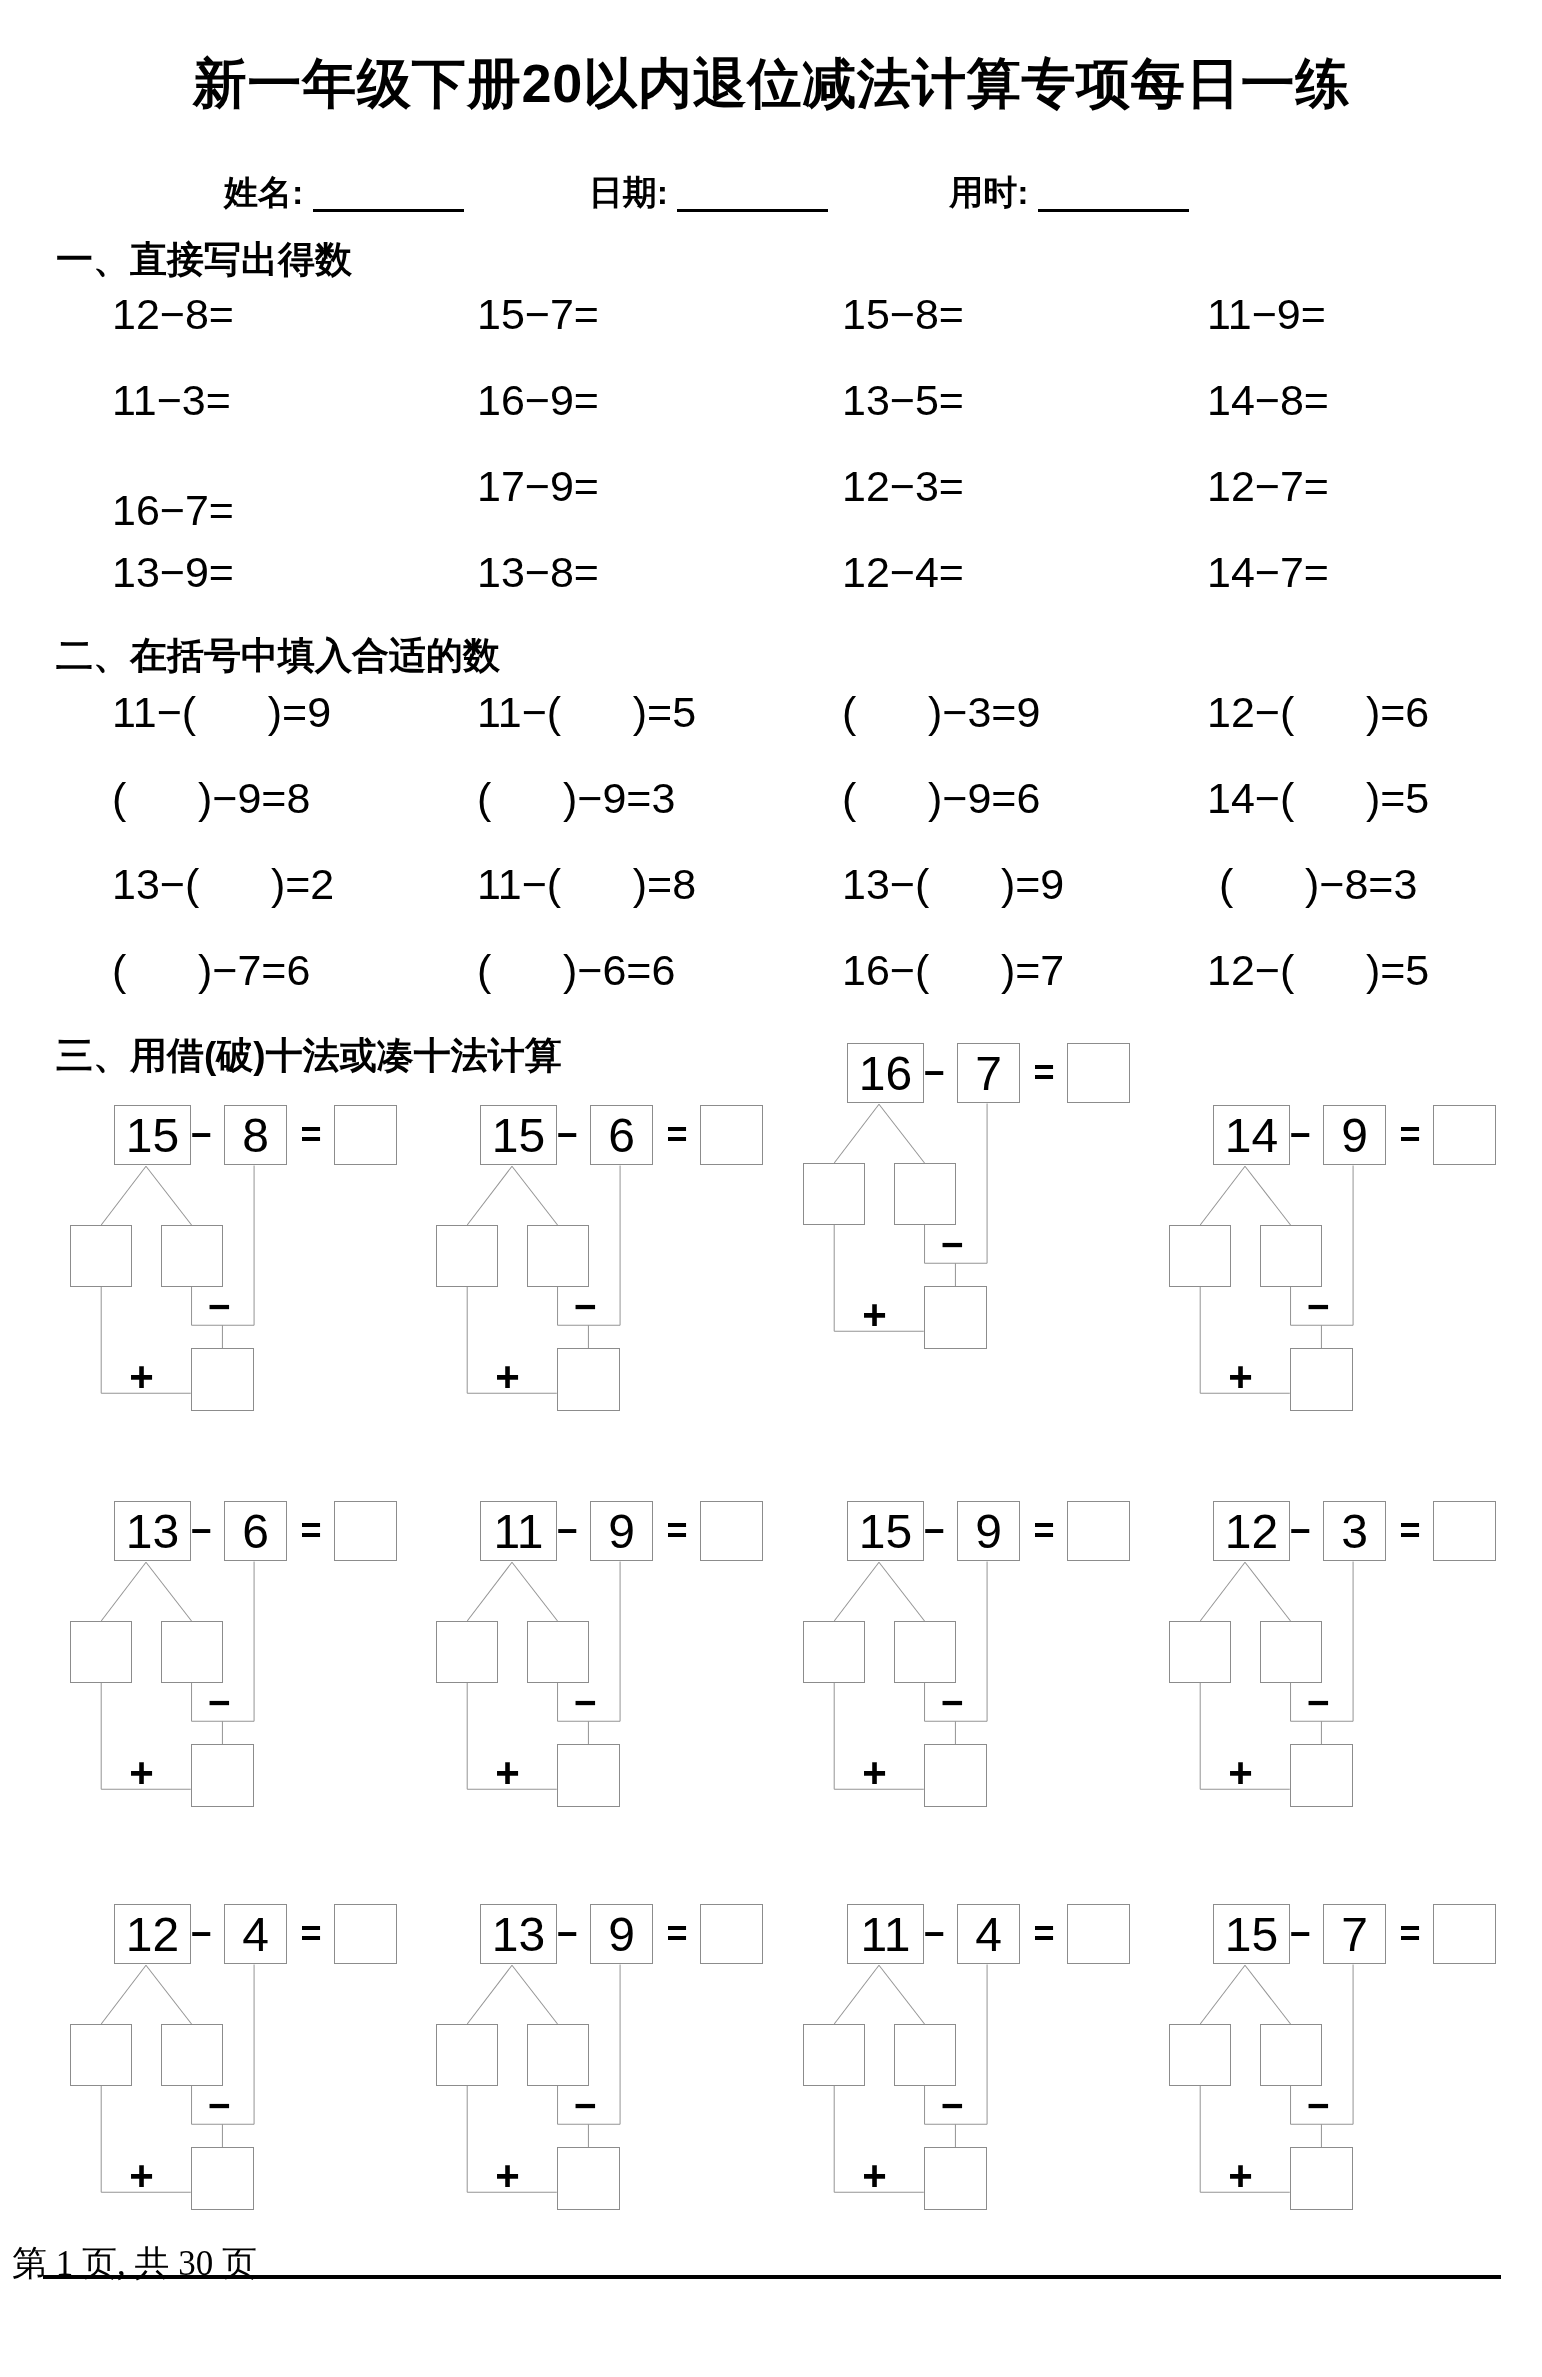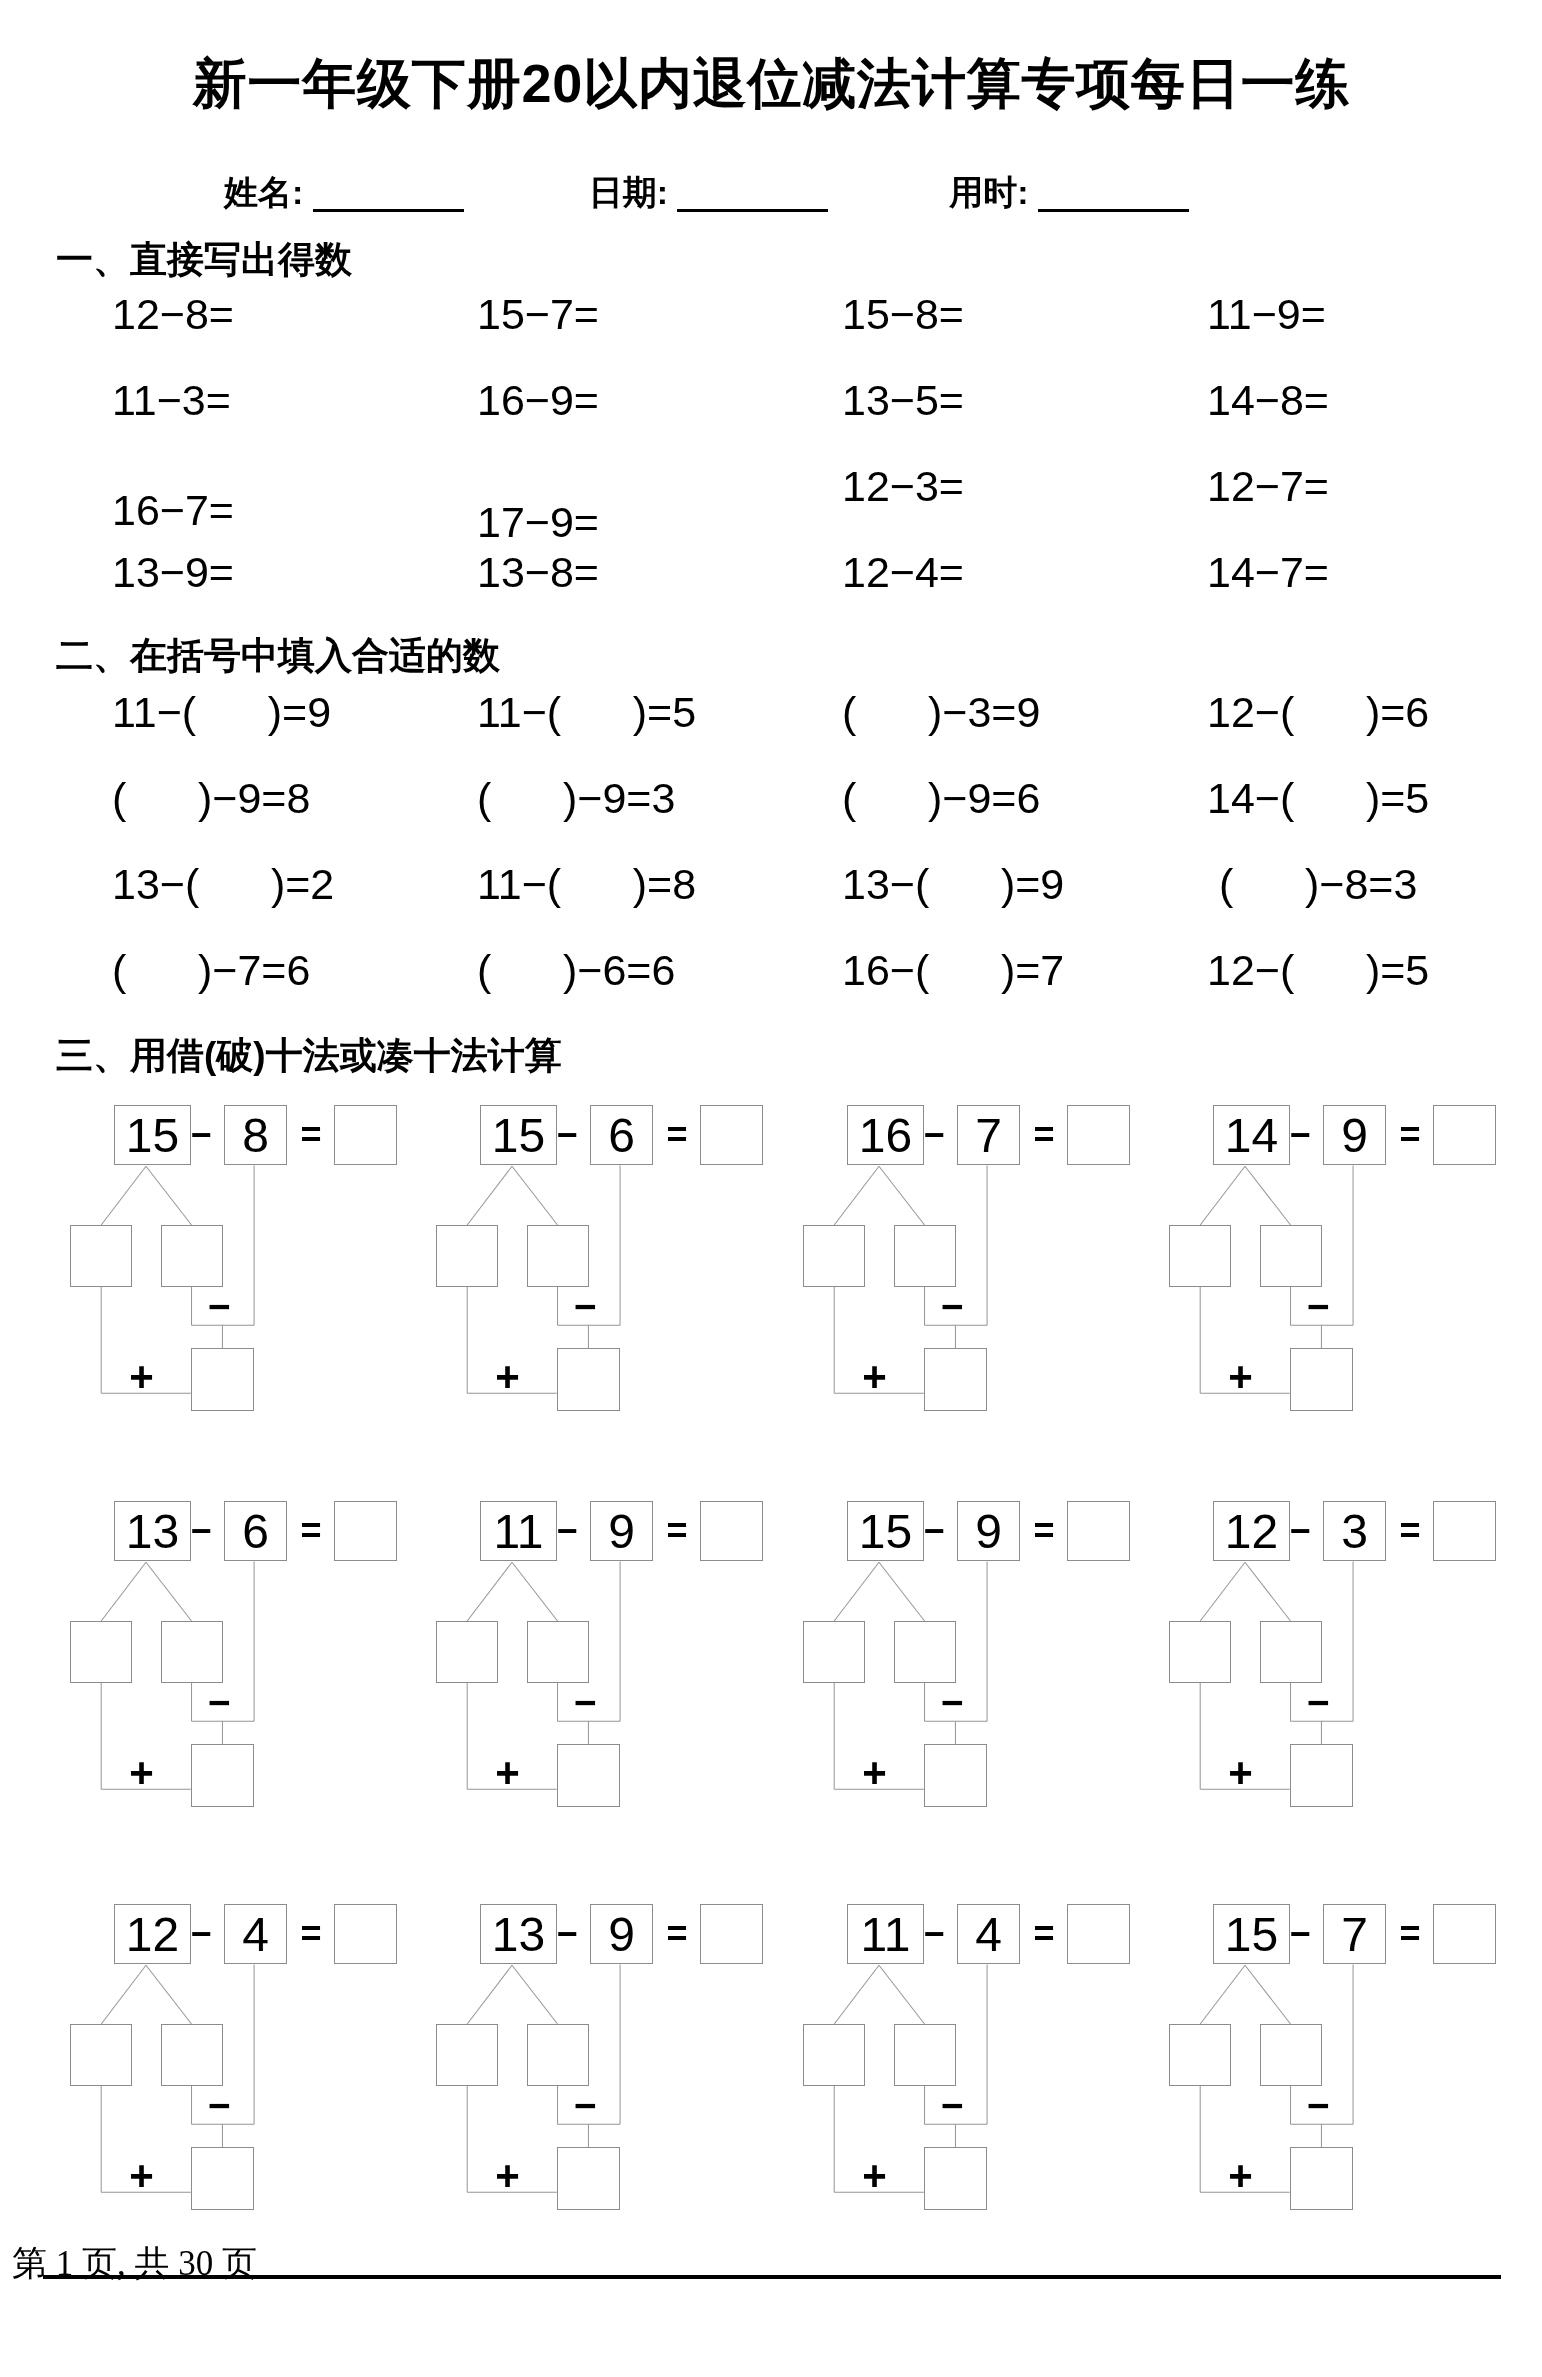--- a/index.html
+++ b/index.html
@@ -76,21 +76,21 @@
 <div id="section-one">
     <span class="prob" style="left: 112px; top: 292px;">12−8=</span>
     <span class="prob" style="left: 477px; top: 292px;">15−7=</span>
     <span class="prob" style="left: 842px; top: 292px;">15−8=</span>
     <span class="prob" style="left: 1207px; top: 292px;">11−9=</span>
     <span class="prob" style="left: 112px; top: 378px;">11−3=</span>
     <span class="prob" style="left: 477px; top: 378px;">16−9=</span>
     <span class="prob" style="left: 842px; top: 378px;">13−5=</span>
     <span class="prob" style="left: 1207px; top: 378px;">14−8=</span>
     <span class="prob" style="left: 112px; top: 488px;">16−7=</span>
-    <span class="prob" style="left: 477px; top: 464px; margin-top: 36px;">17−9=</span>
+    <span class="prob" style="left: 477px; top: 464px;">17−9=</span>
     <span class="prob" style="left: 842px; top: 464px;">12−3=</span>
     <span class="prob" style="left: 1207px; top: 464px;">12−7=</span>
     <span class="prob" style="left: 112px; top: 550px;">13−9=</span>
     <span class="prob" style="left: 477px; top: 550px;">13−8=</span>
     <span class="prob" style="left: 842px; top: 550px;">12−4=</span>
     <span class="prob" style="left: 1207px; top: 550px;">14−7=</span>
   </div>
 
 <div id="heading-two" class="sec-heading">二、在括号中填入合适的数</div>
 <div id="section-two">
@@ -159,21 +159,21 @@
       <span class="numfont slot-b">6</span>
     </div>
     <span class="op op-equals slot-equals">=</span>
     <div class="nbox answer-box"></div>
     <div class="nbox decomp-left"></div>
     <div class="nbox decomp-right"></div>
     <span class="lbl-sign minus-label slot-minus2">−</span>
     <div class="nbox middle-box"></div>
     <span class="lbl-sign plus-label slot-plus">+</span>
   </div>
-    <div class="diagram" style="left: 801px; top: 1105px;">
+    <div class="diagram" style="left: 801px; top: 1043px;">
     <svg class="lines" width="332" height="311" viewBox="0 0 430 402">
       <line x1="101" y1="79" x2="43" y2="155"></line>
       <line x1="101" y1="79" x2="160" y2="155"></line>
       <line x1="241" y1="78" x2="241" y2="285"></line>
       <line x1="160" y1="235" x2="160" y2="285"></line>
       <line x1="160" y1="285" x2="241" y2="285"></line>
       <line x1="200" y1="285" x2="200" y2="315"></line>
       <line x1="43" y1="235" x2="43" y2="373"></line>
       <line x1="43" y1="373" x2="159" y2="373"></line>
     </svg>

